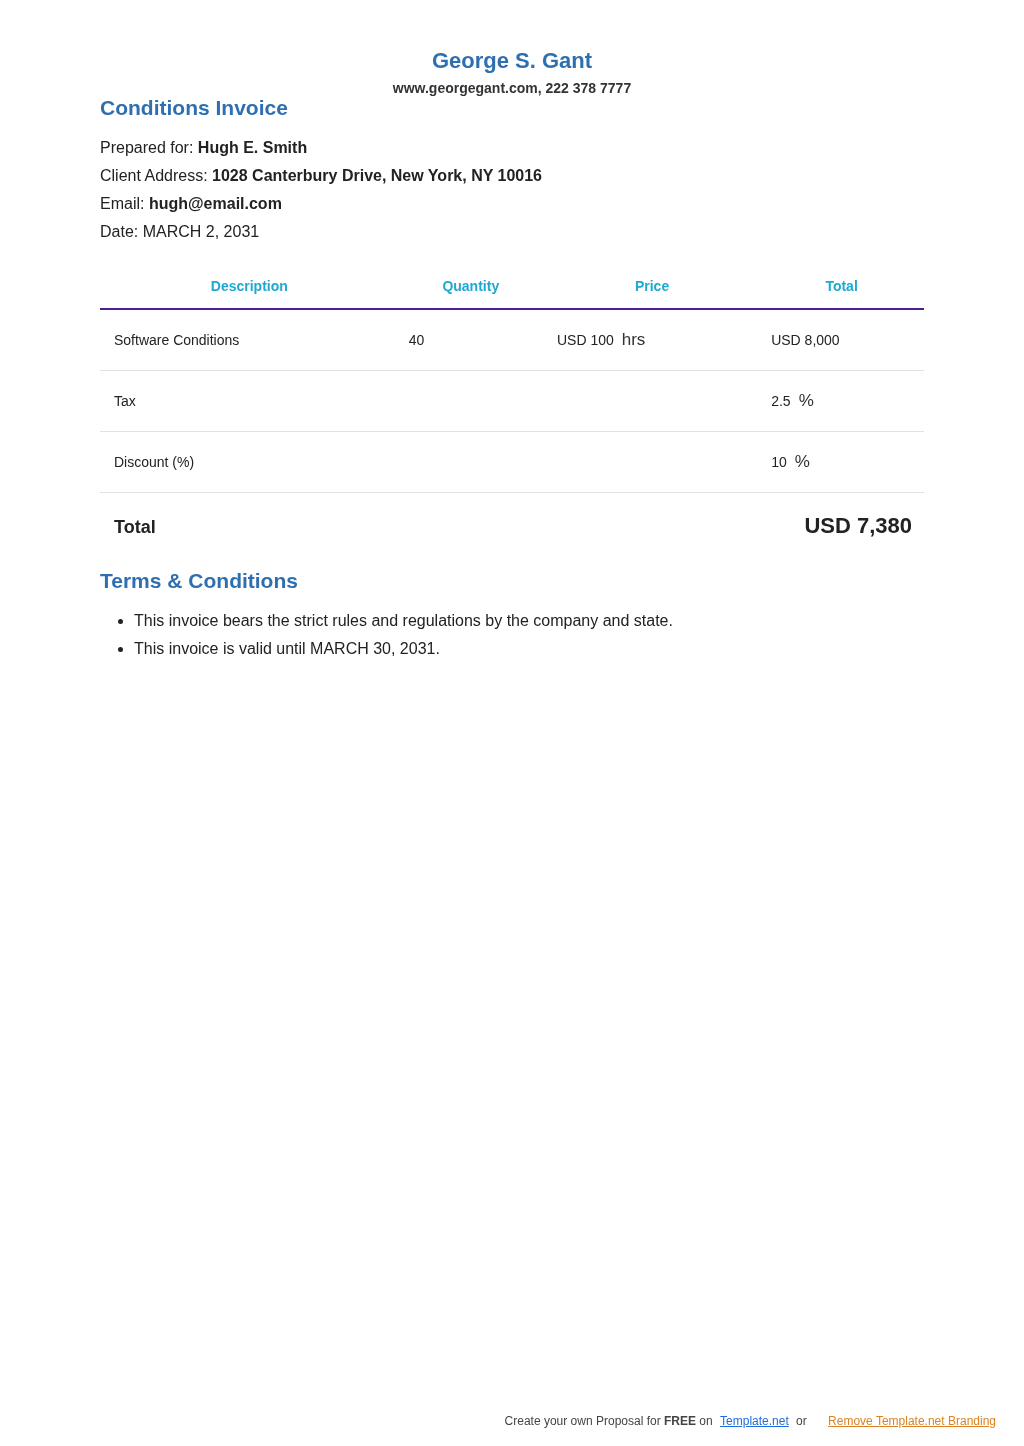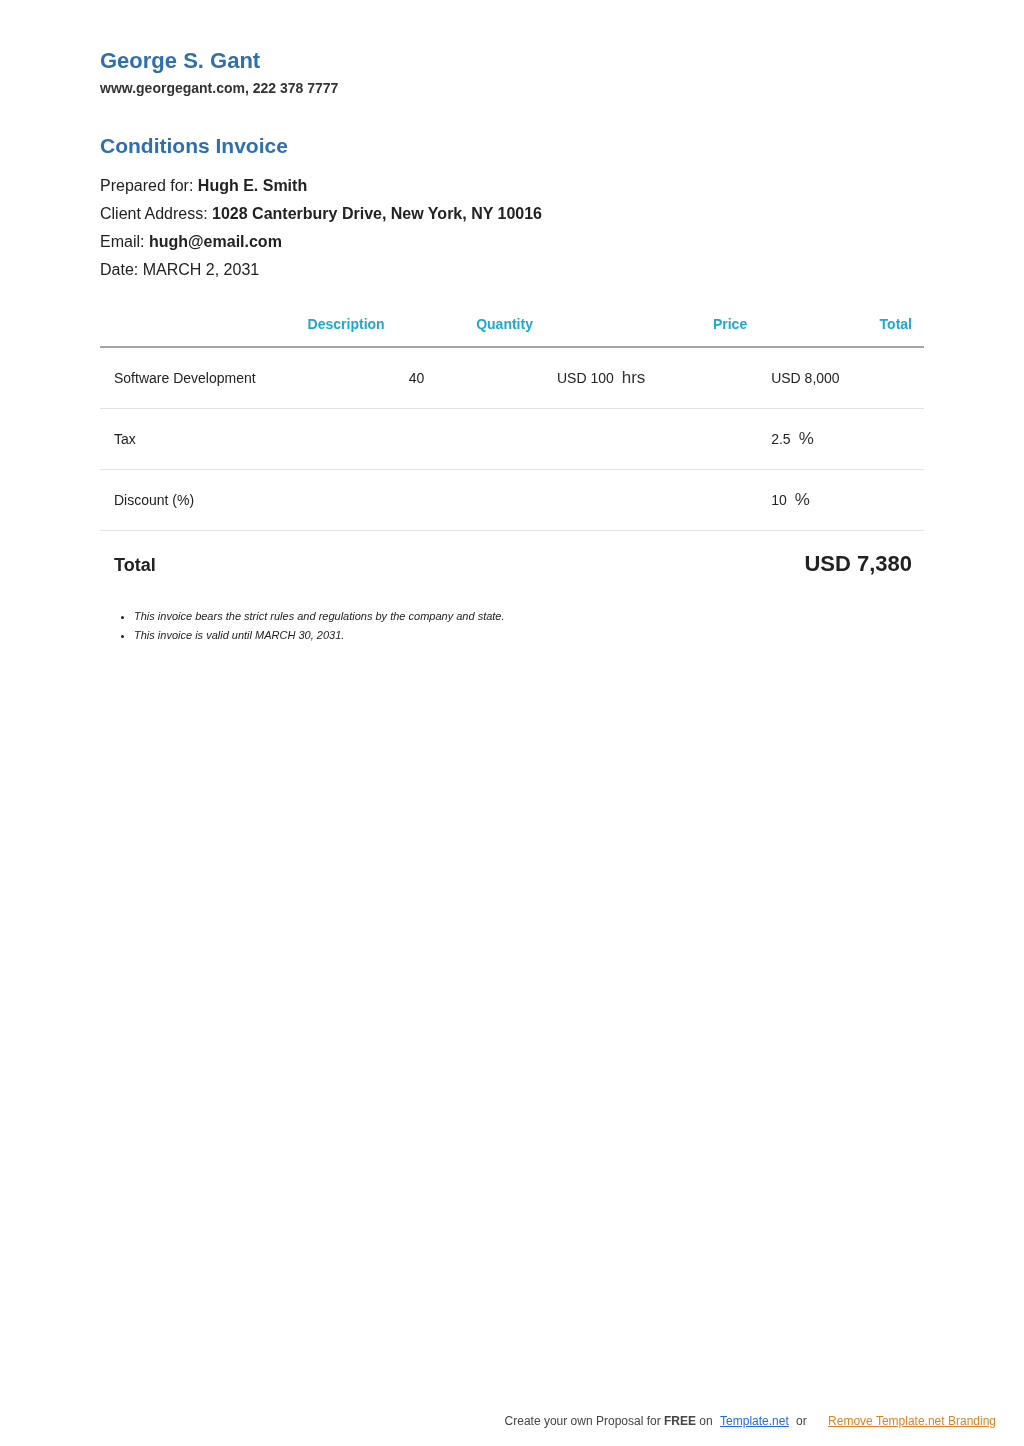--- a/index.html
+++ b/index.html
@@ -8,22 +8,21 @@
     background: #fff;
     width: 1024px;
     min-height: 1446px;
     position: relative;
     color: #222;
   }
   .page {
     padding: 48px 100px 0 100px;
   }
   .header {
-    text-align: left;
-    margin-bottom: 38px;
+    text-align: center;
   }
   .header .name {
     font-size: 22px;
     font-weight: 700;
     color: #2e6fb0;
     margin-bottom: 6px;
   }
   .header .contact {
     font-size: 14px;
     font-weight: 600;
@@ -43,26 +42,26 @@
   }
   .info .label { font-weight: 400; }
   .info .bold { font-weight: 700; }
 
   .tbl {
     width: 100%;
     border-collapse: collapse;
     font-size: 14px;
   }
   .tbl th {
-    text-align: right;
+    text-align: center;
     color: #1fa8d1;
     font-weight: 700;
     font-size: 14px;
     padding: 14px 12px 14px 12px;
-    border-bottom: 2px solid #a3a3a3;
+    border-bottom: 2px solid #4c1d95;
   }
   .tbl td {
     padding: 20px 12px;
     border-bottom: 1px solid #e2e2e2;
     vertical-align: middle;
   }
   .tbl th:first-child, .tbl td:first-child { padding-left: 14px; }
   .tbl .col-desc { width: 36%; }
   .tbl .col-qty  { width: 18%; }
   .tbl .col-price{ width: 26%; }
@@ -75,23 +74,22 @@
     justify-content: space-between;
     align-items: baseline;
     padding: 20px 12px 30px 14px;
     font-weight: 800;
     font-size: 18px;
   }
   .grand .amount { font-size: 22px; }
 
   .terms ul {
     padding-left: 34px;
-    font-size: 11px;
+    font-size: 16px;
     line-height: 1.75;
-    font-style: italic;
   }
 
   .footer {
     position: absolute;
     bottom: 18px;
     right: 28px;
     font-size: 12px;
     color: #444;
   }
   .footer .bold { font-weight: 700; }
@@ -130,21 +128,21 @@
     <thead>
       <tr>
         <th class="col-desc">Description</th>
         <th class="col-qty">Quantity</th>
         <th class="col-price">Price</th>
         <th class="col-total">Total</th>
       </tr>
     </thead>
     <tbody>
       <tr>
-        <td>Software Development</td>
+        <td>Software Conditions</td>
         <td>40</td>
         <td>
           <span class="pair">
             <span>USD 100</span>
             <span class="unit">hrs</span>
           </span>
         </td>
         <td>USD 8,000</td>
       </tr>
       <tr>
@@ -171,20 +169,21 @@
       </tr>
     </tbody>
   </table>
 
   <div class="grand">
     <span>Total</span>
     <span class="amount">USD 7,380</span>
   </div>
 
   <div class="terms">
+    <div class="section-title">Terms &amp; Conditions</div>
     <ul>
       <li>This invoice bears the strict rules and regulations by the company and state.</li>
       <li>This invoice is valid until MARCH 30, 2031.</li>
     </ul>
   </div>
 
 </div>
 
 <div class="footer">
   <span>Create your own Proposal for </span><span class="bold">FREE</span><span> on</span>

